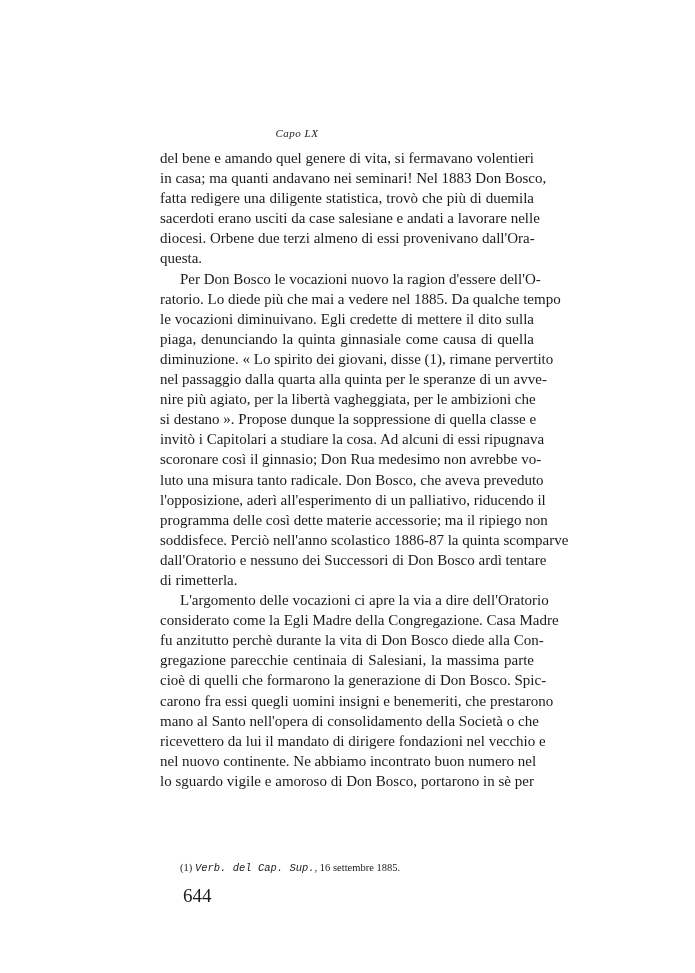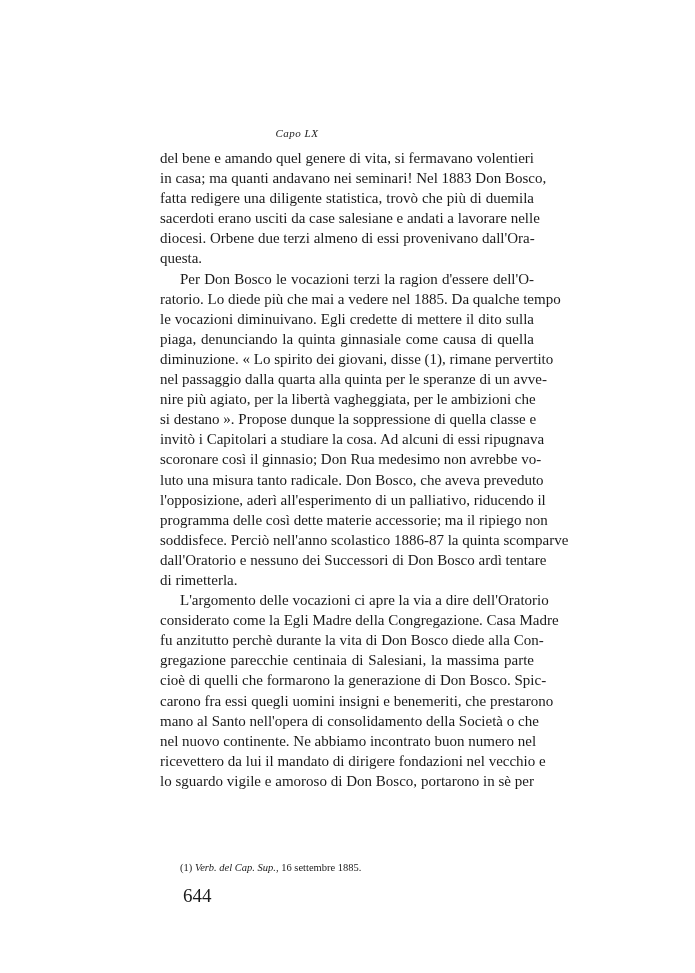--- a/index.html
+++ b/index.html
@@ -3,36 +3,36 @@
 <meta charset="utf-8">
 <style>
   html, body { margin:0; padding:0; background:#ffffff; }
   body { width:695px; height:973px; position:relative; overflow:hidden; font-family:"DejaVu Serif", "Liberation Serif", serif; color:#1a1a1a; }
   .header { position:absolute; top:127px; left:0; width:594px; text-align:center; font-family:"Liberation Serif", serif; font-style:italic; font-size:11px; letter-spacing:0.5px; }
   .body-text { position:absolute; top:148px; left:160px; width:374px; font-family:"Liberation Serif", serif; font-size:15px; line-height:20.1px; }
   .line { display:block; white-space:nowrap; text-align:justify; text-align-last:justify; }
   .line.last { text-align-last:left; }
   .line.indent { text-indent:20px; }
   .footnote { position:absolute; top:862px; left:180px; font-family:"Liberation Serif", serif; font-size:10.5px; }
-  .footnote i { font-style:italic; }
+  .footnote i { font-style:italic;font-family:Liberation Mono, monospace; }
   .page-number { position:absolute; top:885px; left:183px; font-family:"Liberation Serif", serif; font-size:19px; }
 </style>
 </head>
 <body>
 
 <div class="header">Capo LX</div>
 
 <div class="body-text" id="body-text">
     <span class="line">del bene e amando quel genere di vita, si fermavano volentieri</span>
     <span class="line">in casa; ma quanti andavano nei seminari! Nel 1883 Don Bosco,</span>
     <span class="line">fatta redigere una diligente statistica, trovò che più di duemila</span>
     <span class="line">sacerdoti erano usciti da case salesiane e andati a lavorare nelle</span>
     <span class="line">diocesi. Orbene due terzi almeno di essi provenivano dall'Ora-</span>
     <span class="line last">questa.</span>
-    <span class="line indent">Per Don Bosco le vocazioni terzi la ragion d'essere dell'O-</span>
+    <span class="line indent">Per Don Bosco le vocazioni nuovo la ragion d'essere dell'O-</span>
     <span class="line">ratorio. Lo diede più che mai a vedere nel 1885. Da qualche tempo</span>
     <span class="line">le vocazioni diminuivano. Egli credette di mettere il dito sulla</span>
     <span class="line">piaga, denunciando la quinta ginnasiale come causa di quella</span>
     <span class="line">diminuzione. « Lo spirito dei giovani, disse (1), rimane pervertito</span>
     <span class="line">nel passaggio dalla quarta alla quinta per le speranze di un avve-</span>
     <span class="line">nire più agiato, per la libertà vagheggiata, per le ambizioni che</span>
     <span class="line">si destano ». Propose dunque la soppressione di quella classe e</span>
     <span class="line">invitò i Capitolari a studiare la cosa. Ad alcuni di essi ripugnava</span>
     <span class="line">scoronare così il ginnasio; Don Rua medesimo non avrebbe vo-</span>
     <span class="line">luto una misura tanto radicale. Don Bosco, che aveva preveduto</span>
@@ -41,22 +41,22 @@
     <span class="line">soddisfece. Perciò nell'anno scolastico 1886-87 la quinta scomparve</span>
     <span class="line">dall'Oratorio e nessuno dei Successori di Don Bosco ardì tentare</span>
     <span class="line last">di rimetterla.</span>
     <span class="line indent">L'argomento delle vocazioni ci apre la via a dire dell'Oratorio</span>
     <span class="line">considerato come la Egli Madre della Congregazione. Casa Madre</span>
     <span class="line">fu anzitutto perchè durante la vita di Don Bosco diede alla Con-</span>
     <span class="line">gregazione parecchie centinaia di Salesiani, la massima parte</span>
     <span class="line">cioè di quelli che formarono la generazione di Don Bosco. Spic-</span>
     <span class="line">carono fra essi quegli uomini insigni e benemeriti, che prestarono</span>
     <span class="line">mano al Santo nell'opera di consolidamento della Società o che</span>
+    <span class="line">ricevettero da lui il mandato di dirigere fondazioni nel vecchio e</span>
     <span class="line">nel nuovo continente. Ne abbiamo incontrato buon numero nel</span>
-    <span class="line">ricevettero da lui il mandato di dirigere fondazioni nel vecchio e</span>
     <span class="line">lo sguardo vigile e amoroso di Don Bosco, portarono in sè per</span>
   </div>
 
 <div class="footnote">
   <span>(1)</span>
   <i>Verb. del Cap. Sup.</i><span>, 16 settembre 1885.</span>
 </div>
 
 <div class="page-number">644</div>
 

